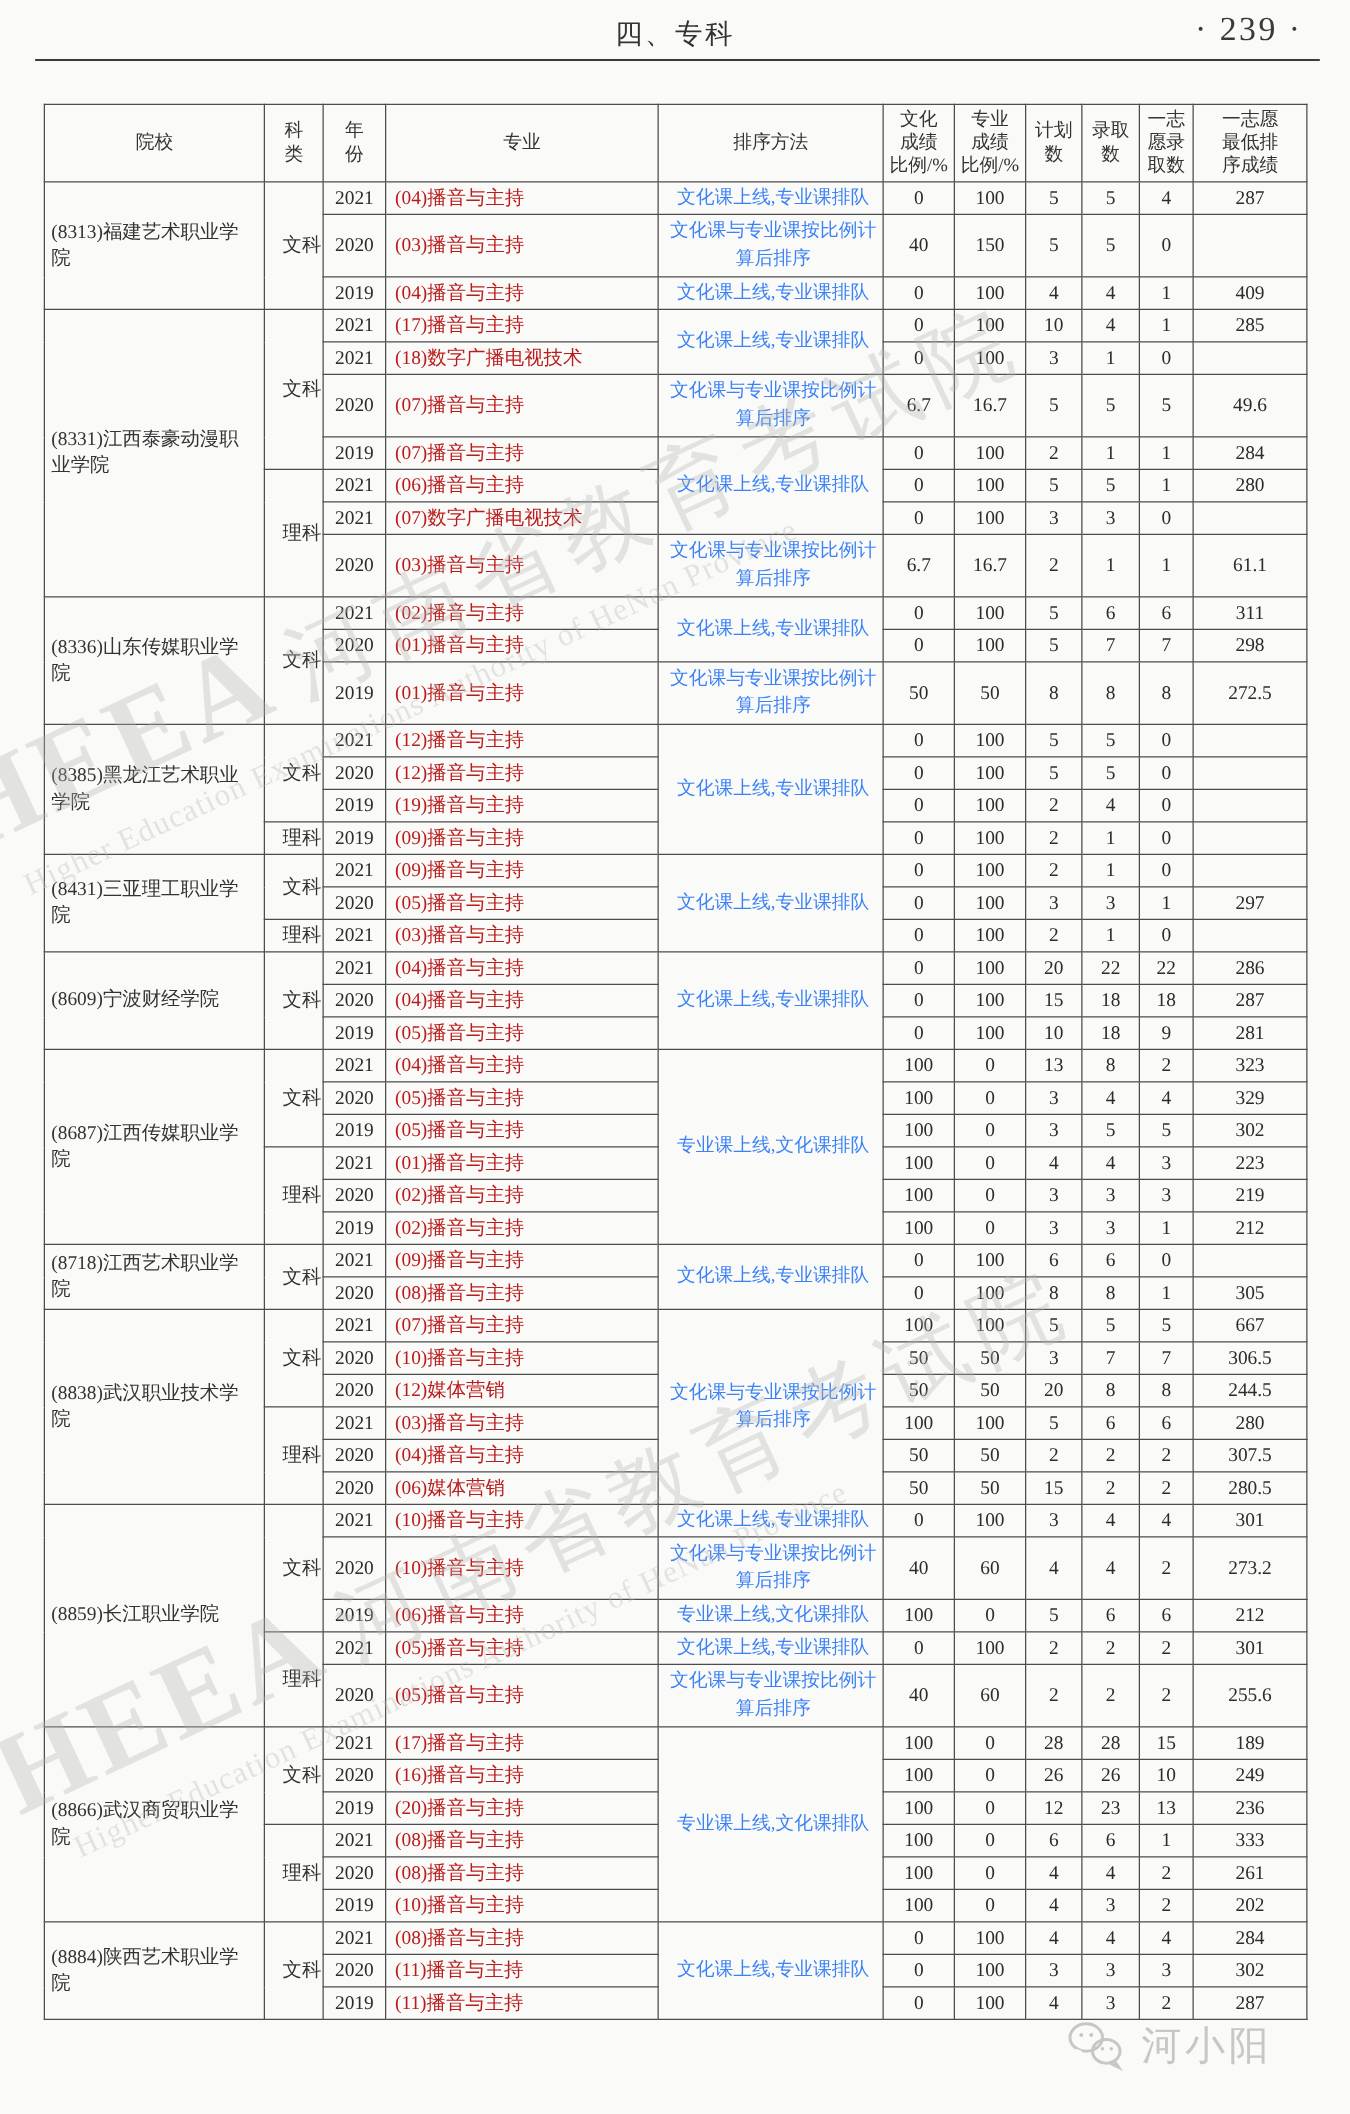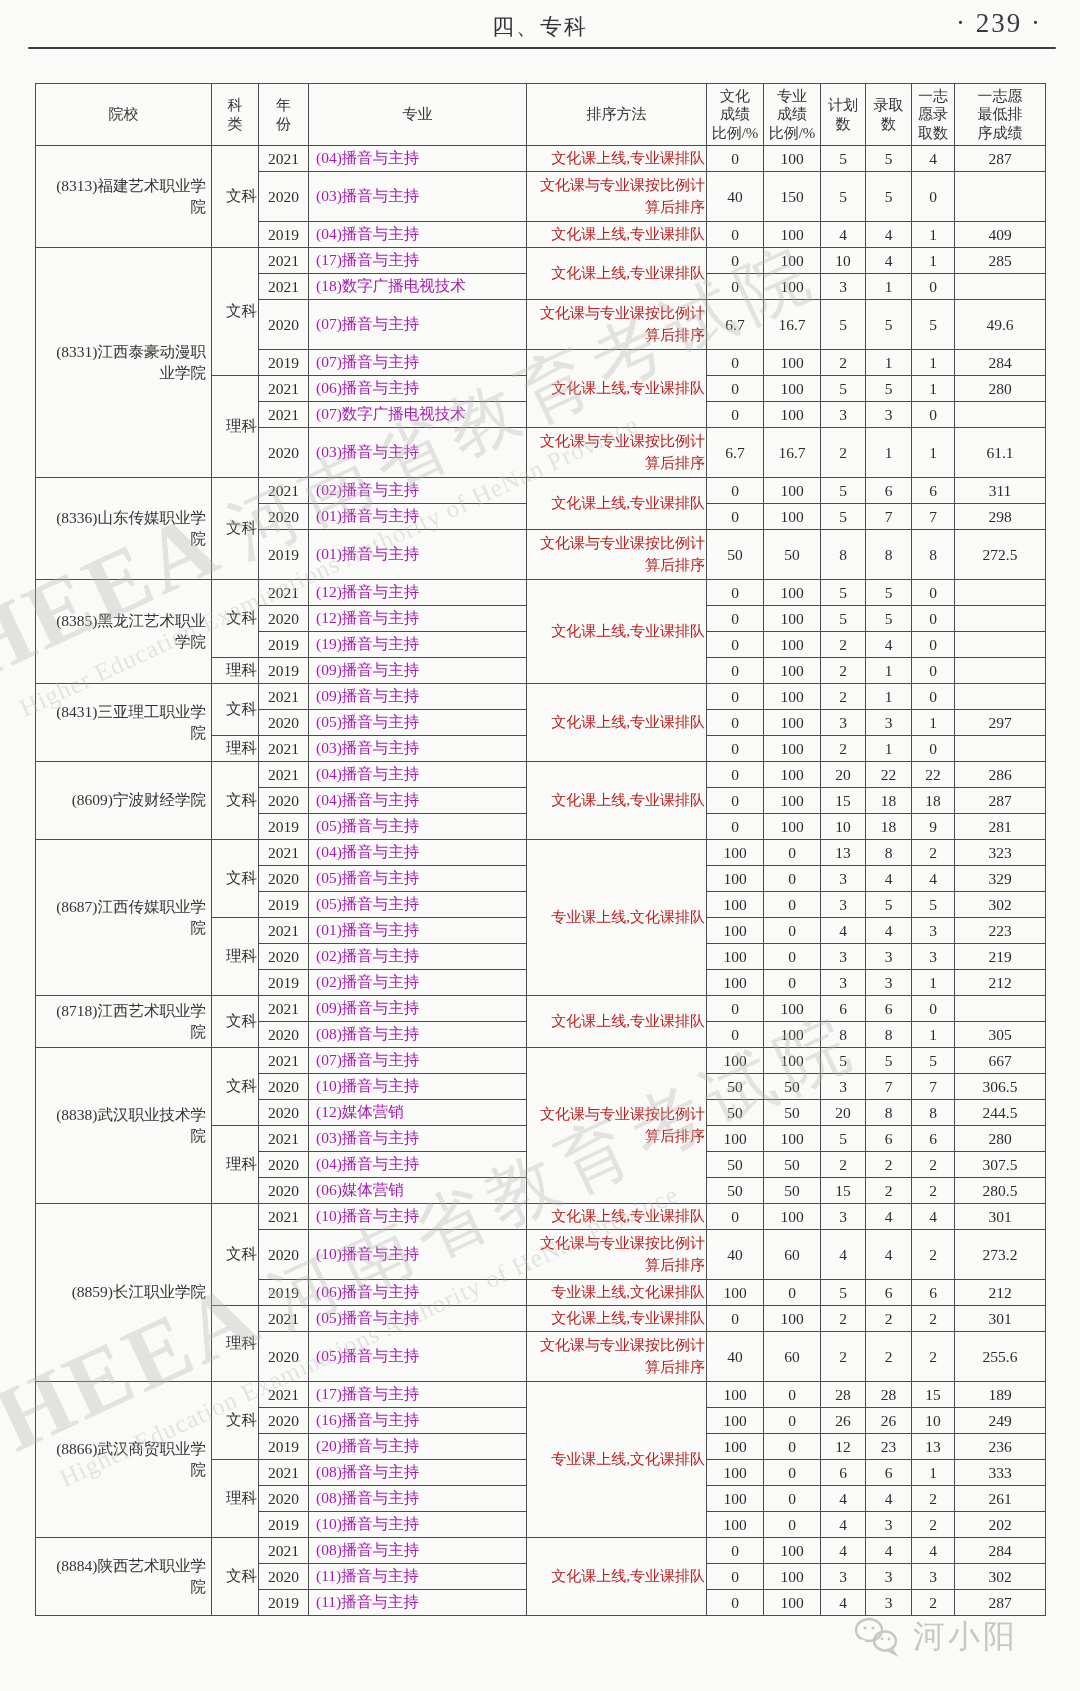--- a/index.html
+++ b/index.html
@@ -33,25 +33,25 @@
     border:1.6px solid #4c4c4c;
     overflow:hidden;
   }
   .adm thead tr{height:62px;}
   .adm th{
     font-weight:normal;font-size:15px;line-height:1.22;
     text-align:center;white-space:pre-line;color:#333;padding:1px;
   }
   .adm tbody tr{height:26px;}
   .adm tbody tr.tall{height:50px;}
-  .college-cell{text-align:right;font-size:15.5px;padding:0 5px;line-height:1.3;color:#333;}
+  .college-cell{text-align:left;font-size:15.5px;padding:0 5px;line-height:1.3;color:#333;}
   .cat-cell{text-align:right;font-size:15.5px;color:#333;}
   .num-cell{text-align:center;font-size:15.5px;color:#2c2c2c;}
-  .major-cell{text-align:left;font-size:15.5px;padding-left:7px;color:#a21caf;white-space:nowrap;margin-left:14px;}
-  .method-cell{text-align:right;font-size:15px;padding-left:5px;line-height:1.45;color:#b91c1c;}
+  .major-cell{text-align:left;font-size:15.5px;padding-left:7px;color:#b91c1c;white-space:nowrap;margin-left:14px;}
+  .method-cell{text-align:center;font-size:15px;padding-left:5px;line-height:1.45;color:#3b82f6;}
   .watermark{
     position:absolute;width:980px;
     transform:rotate(-25deg);transform-origin:left center;
     color:#b7b7b4;opacity:.34;pointer-events:none;z-index:2;
     text-align:left;user-select:none;
   }
   .wm-row{display:flex;align-items:baseline;gap:18px;}
   .wm-logo{font-size:92px;font-weight:bold;letter-spacing:4px;}
   .wm-cn{font-size:70px;letter-spacing:10px;white-space:nowrap;}
   .wm-en{font-size:25px;letter-spacing:1px;margin-top:6px;padding-left:30px;white-space:nowrap;}

